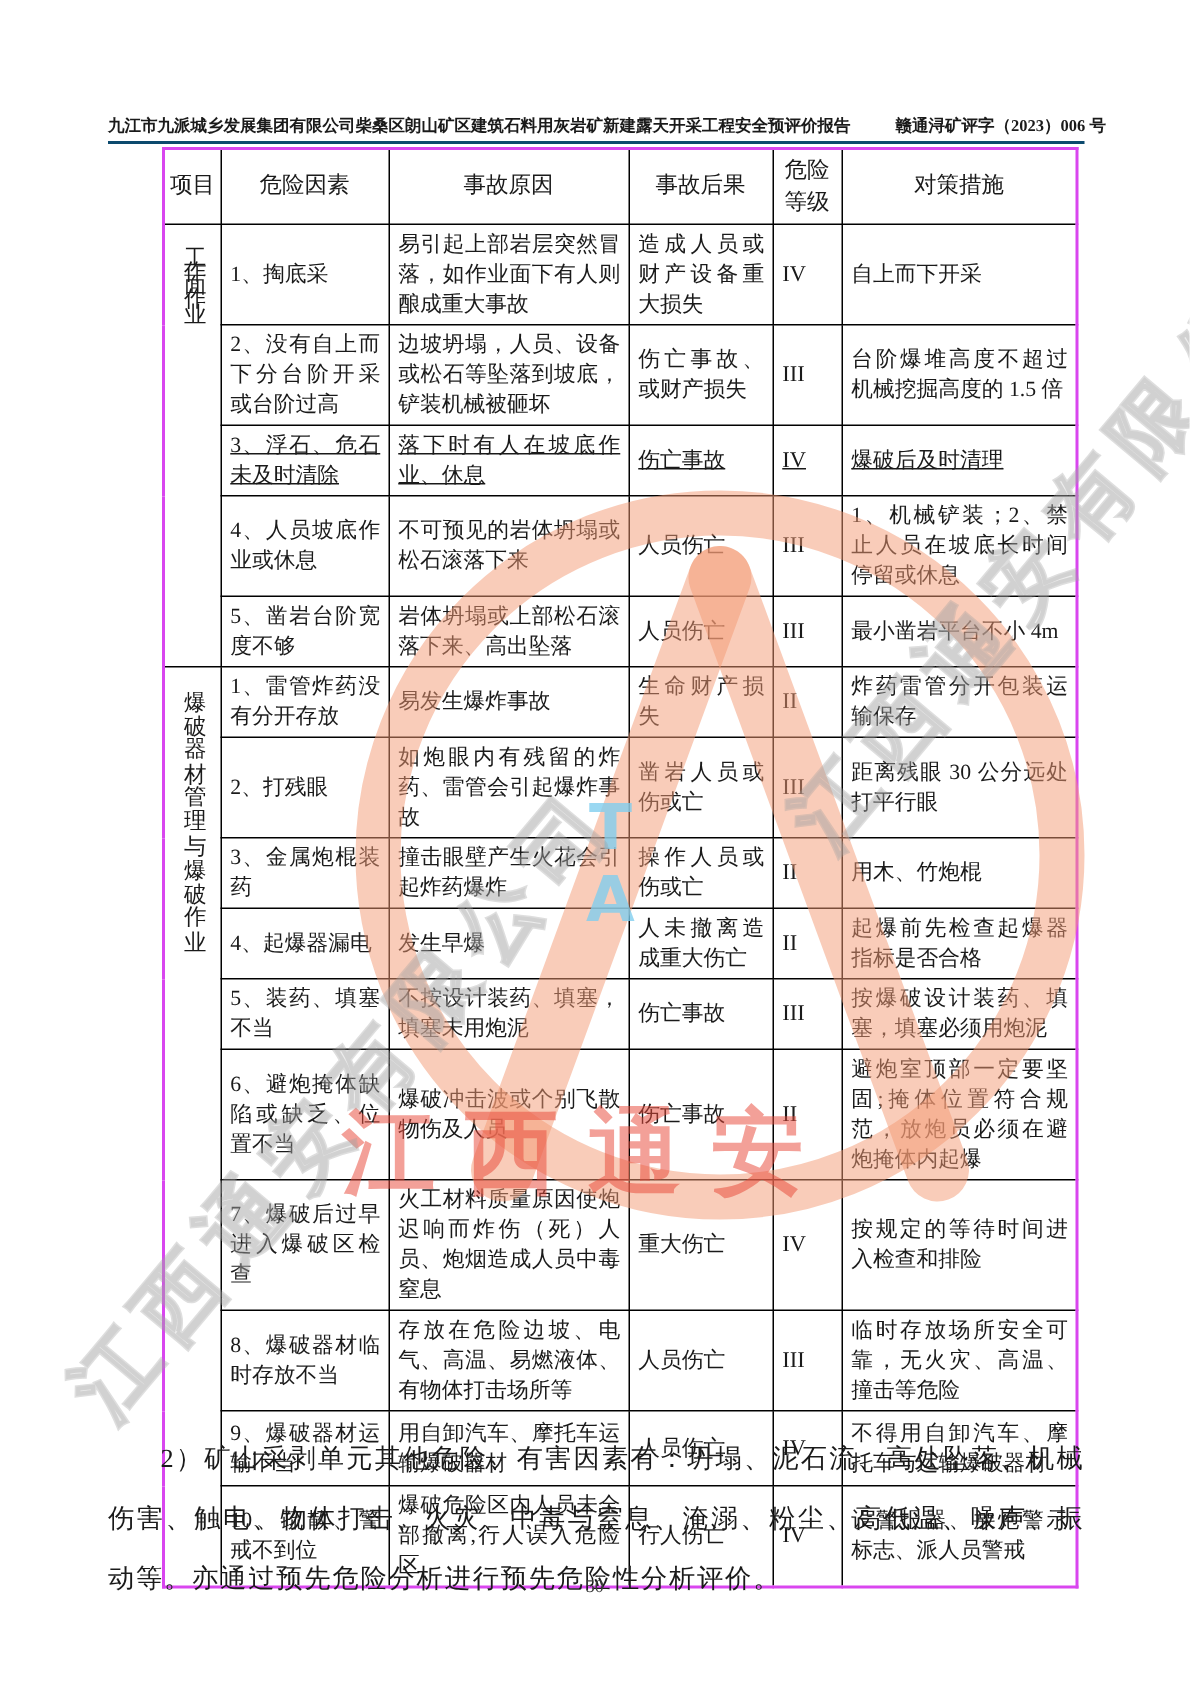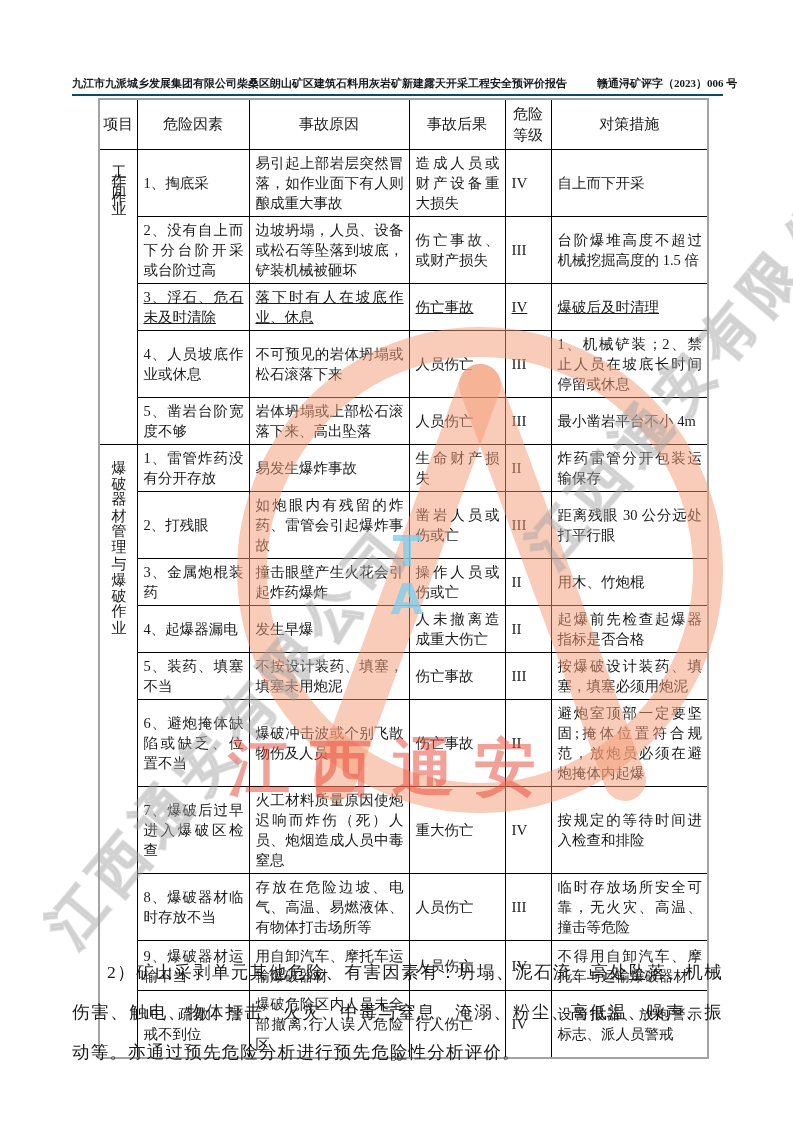--- a/index.html
+++ b/index.html
@@ -21,25 +21,25 @@
     font-size: 11px; font-weight: bold;
     border-bottom: 2px solid #0c4a6e;
     padding-bottom: 3px;
     white-space: nowrap;
   }
   .doc-header .hdr-right { margin-left: 12px; padding-left: 18px; }
 
   
   table.hazard {
     position: absolute;
-    left: 98px; top: 98px;
+    left: 108px; top: 98px;
     width: 609px;
     border-collapse: collapse;
     table-layout: fixed;
-    border: 2px solid #a3a3a3;
+    border: 2px solid #d946ef;
     font-size: 14.5px;
     line-height: 1.38;
   }
   table.hazard th, table.hazard td {
     border: 1px solid #000;
     padding: 3px 5px 3px 6px;
     vertical-align: middle;
     text-align: justify;
     word-break: break-all;
   }

